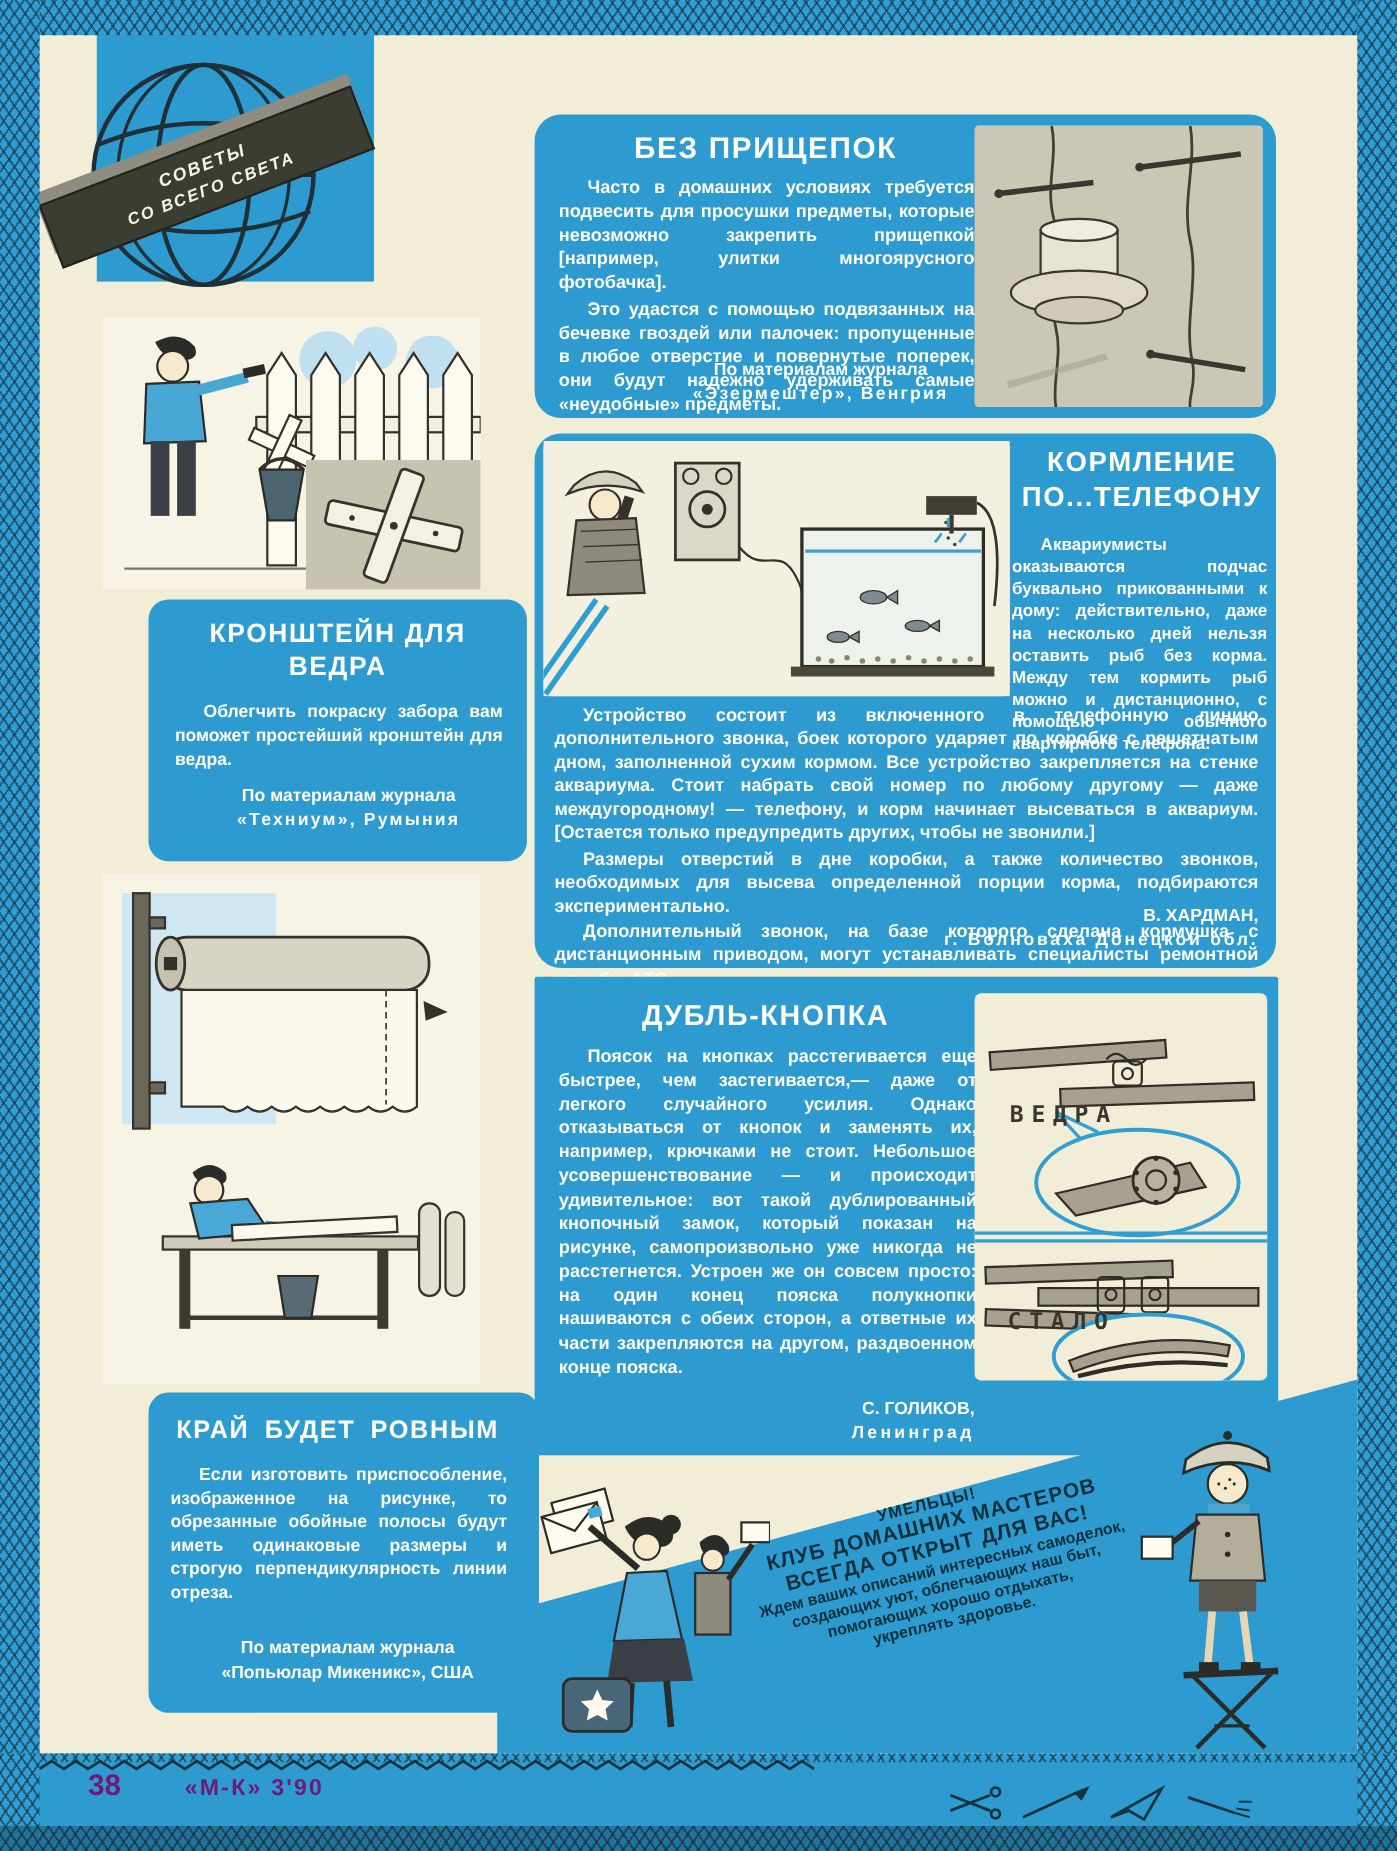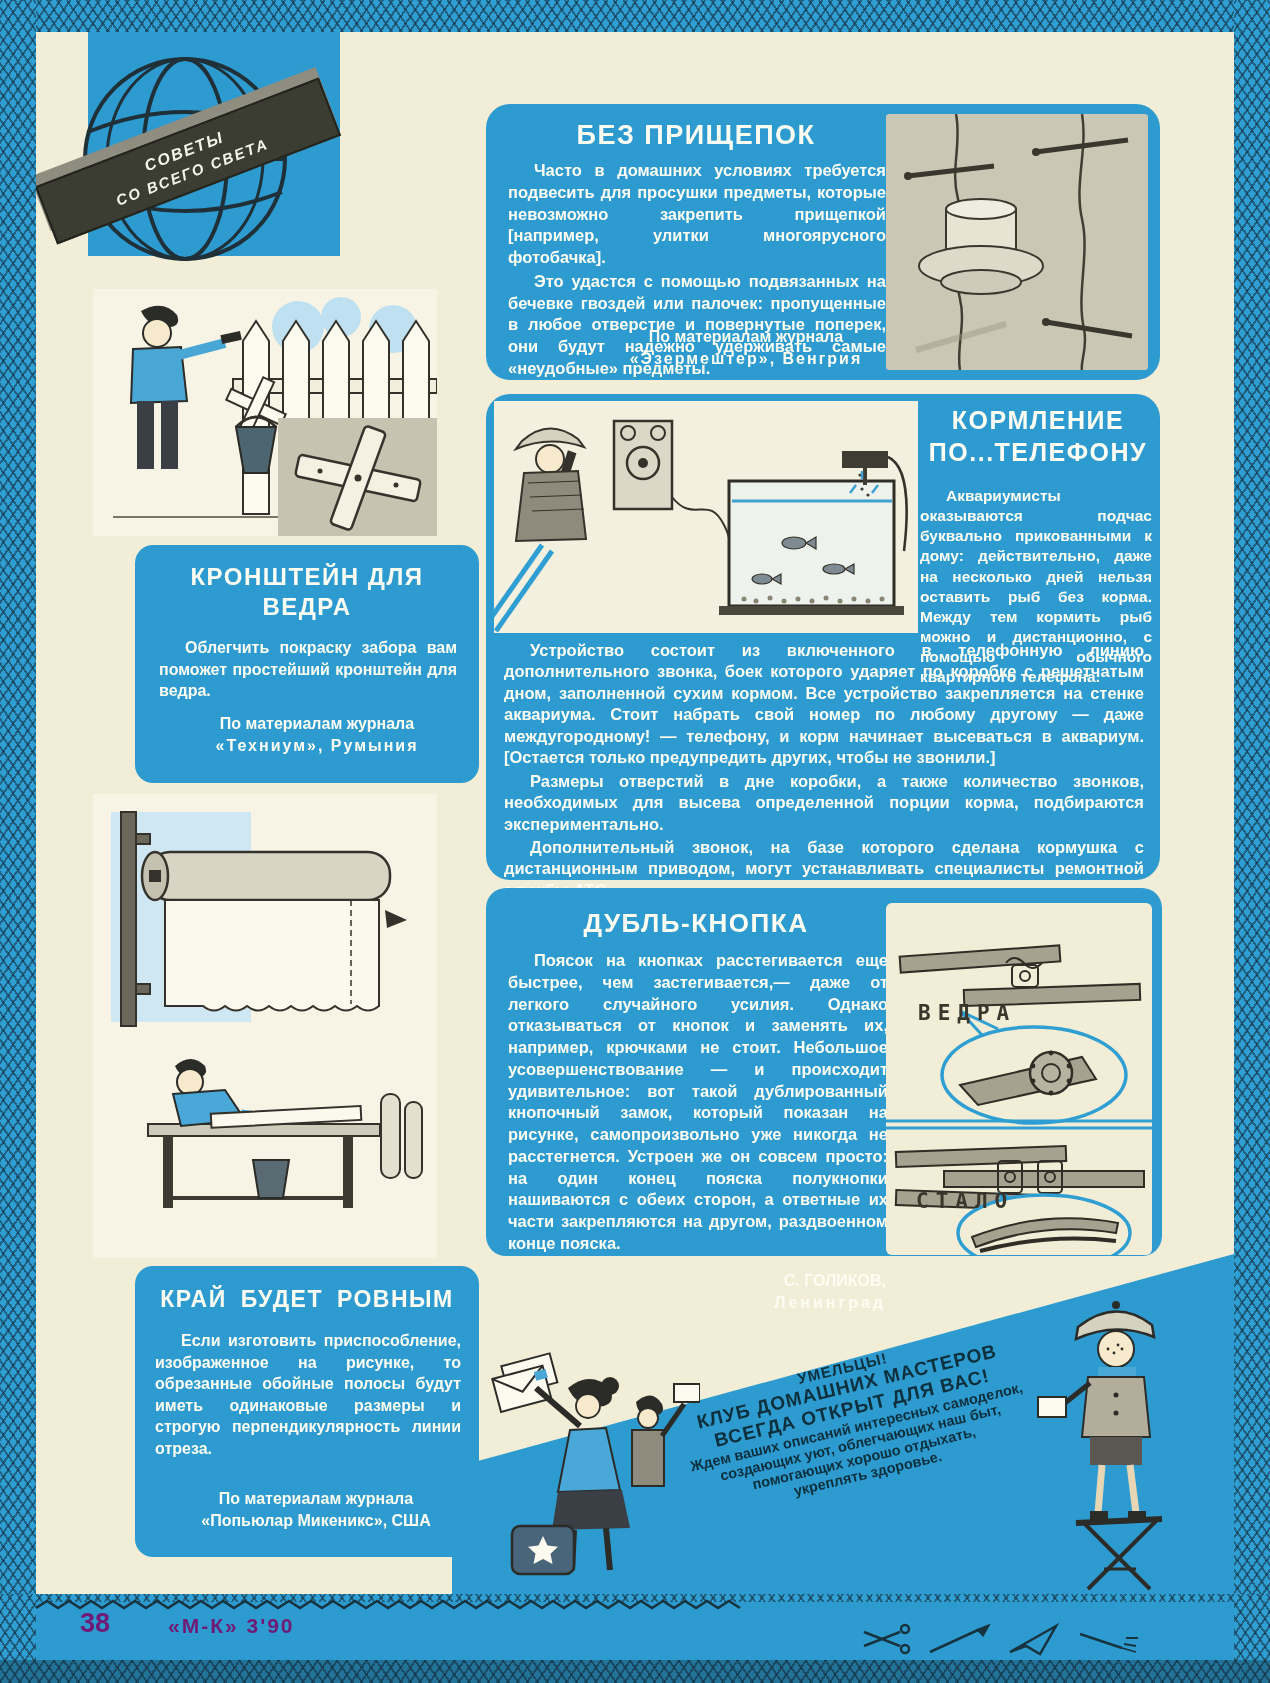--- a/index.html
+++ b/index.html
@@ -205,20 +205,24 @@
       <span>ТЕЛЕФОНУ</span>
     </div>
     <div class="jtext" style="left:434px;top:92px;width:232px;font-size:15.5px;line-height:1.3;">
       <p>Аквариумисты оказываются подчас буквально прикованными к дому: действительно, даже на несколько дней нельзя оставить рыб без корма. Между тем кормить рыб можно и дистанционно, с помощью обычного квартирного телефона.</p>
     </div>
     <div class="jtext" style="left:18px;top:246px;width:640px;font-size:16.5px;line-height:1.3;">
       <p>Устройство состоит из включенного в телефонную линию дополнительного звонка, боек которого ударяет по коробке с решетчатым дном, заполненной сухим кормом. Все устройство закрепляется на стенке аквариума. Стоит набрать свой номер по любому другому — даже междугородному! — телефону, и корм начинает высеваться в аквариум. [Остается только предупредить других, чтобы не звонили.]</p>
       <p>Размеры отверстий в дне коробки, а также количество звонков, необходимых для высева определенной порции корма, подбираются экспериментально.</p>
       <p>Дополнительный звонок, на базе которого сделана кормушка с дистанционным приводом, могут устанавливать специалисты ремонтной службы АТС.</p>
     </div>
+    <div class="credit" style="left:300px;top:428px;width:358px;font-size:16px;text-align:right;">
+      <div>В. ХАРДМАН,</div>
+      <div style="letter-spacing:2.5px;">г. Волноваха Донецкой обл.</div>
+    </div>
   </div>
 
   <svg class="abs" style="left:93px;top:794px;" width="344" height="464" viewBox="0 0 344 464">
     <rect width="344" height="464" fill="#f7f4e6"></rect>
     <rect x="18" y="18" width="140" height="210" fill="#cfe7f3"></rect>
     <rect x="28" y="18" width="15" height="214" fill="#6b675a" stroke="#34322a" stroke-width="2"></rect>
     <path d="M43,40 h14 v10 h-14 Z M43,190 h14 v10 h-14 Z" fill="#6b675a" stroke="#34322a" stroke-width="2"></path>
     <rect x="55" y="58" width="242" height="48" rx="22" fill="#d9d5c4" stroke="#34322a" stroke-width="2.5"></rect>
     <ellipse cx="62" cy="82" rx="13" ry="24" fill="#c5c1b0" stroke="#34322a" stroke-width="2.5"></ellipse>
     <rect x="56" y="76" width="12" height="12" fill="#34322a"></rect>
@@ -235,21 +239,21 @@
     <line x1="148" y1="320" x2="196" y2="326" stroke="#4aa8d8" stroke-width="9"></line>
     <rect x="194" y="318" width="18" height="7" transform="rotate(8 200 321)" fill="#2b2b28"></rect>
     <g transform="rotate(-3 190 322)">
         <rect x="118" y="316" width="150" height="14" fill="#fbf9ee" stroke="#34322a" stroke-width="2"></rect>
       </g>
     <rect x="288" y="300" width="19" height="84" rx="9" fill="#e4e0cf" stroke="#34322a" stroke-width="2"></rect>
     <rect x="312" y="308" width="17" height="76" rx="8" fill="#e4e0cf" stroke="#34322a" stroke-width="2"></rect>
     <path d="M160,366 L196,366 L190,404 L166,404 Z" fill="#5a6a72" stroke="#2b2b28" stroke-width="2"></path>
   </svg>
 
-  <div class="panel" style="left:444px;top:888px;width:676px;height:368px;border-radius:20px;">
+  <div class="panel" style="left:444px;top:888px;width:676px;height:435px;border-radius:2px;">
     <div class="ptitle" style="left:18px;top:20px;width:384px;font-size:26px;">ДУБЛЬ-КНОПКА</div>
     <div class="jtext" style="left:22px;top:62px;width:380px;font-size:16.5px;line-height:1.32;">
       <p>Поясок на кнопках расстегивается еще быстрее, чем застегивается,— даже от легкого случайного усилия. Однако отказываться от кнопок и заменять их, например, крючками не стоит. Небольшое усовершенствование — и происходит удивительное: вот такой дублированный кнопочный замок, который показан на рисунке, самопроизвольно уже никогда не расстегнется. Устроен же он совсем просто: на один конец пояска полукнопки нашиваются с обеих сторон, а ответные их части закрепляются на другом, раздвоенном конце пояска.</p>
     </div>
     <div class="credit" style="left:150px;top:382px;width:250px;font-size:16px;text-align:right;">
       <div>С. ГОЛИКОВ,</div>
       <div style="letter-spacing:3px;">Ленинград</div>
     </div>
     <div class="cream-inset" style="left:400px;top:15px;width:266px;height:352px;background:#f2edd6;">
       <svg width="266" height="352" viewBox="0 0 266 352">
@@ -295,21 +299,21 @@
         <path d="M126,306 L112,290 L142,302" fill="#f2edd6" stroke="#2f9ed2" stroke-width="3"></path>
         <ellipse cx="158" cy="330" rx="86" ry="38" fill="#f2edd6" stroke="#2f9ed2" stroke-width="3.5"></ellipse>
         <path d="M86,334 Q158,306 232,320 L230,330 Q158,318 90,344 Z" fill="#a7a290" stroke="#2f2d26" stroke-width="2"></path>
         <path d="M94,348 Q162,330 230,338" fill="none" stroke="#2f2d26" stroke-width="4"></path>
       </svg>
       <div class="stencil" style="left:32px;top:98px;">ВЕДРА</div>
       <div class="stencil" style="left:30px;top:286px;">СТАЛО</div>
     </div>
   </div>
 
-  <div class="panel" style="left:93px;top:1266px;width:344px;height:291px;border-radius:18px;">
+  <div class="panel" style="left:93px;top:1266px;width:344px;height:291px;border-radius:18px;padding-left:11px;">
     <div class="ptitle" style="left:8px;top:20px;width:328px;font-size:23px;word-spacing:6px;">КРАЙ БУДЕТ РОВНЫМ</div>
     <div class="jtext" style="left:20px;top:64px;width:306px;font-size:16px;line-height:1.35;">
       <p>Если изготовить приспособление, изображенное на рисунке, то обрезанные обойные полосы будут иметь одинаковые размеры и строгую перпендикулярность линии отреза.</p>
     </div>
     <div class="credit" style="left:36px;top:222px;width:290px;font-size:16px;text-align:center;">
       <div>По материалам журнала</div>
       <div>«Попьюлар Микеникс», США</div>
     </div>
   </div>
 

